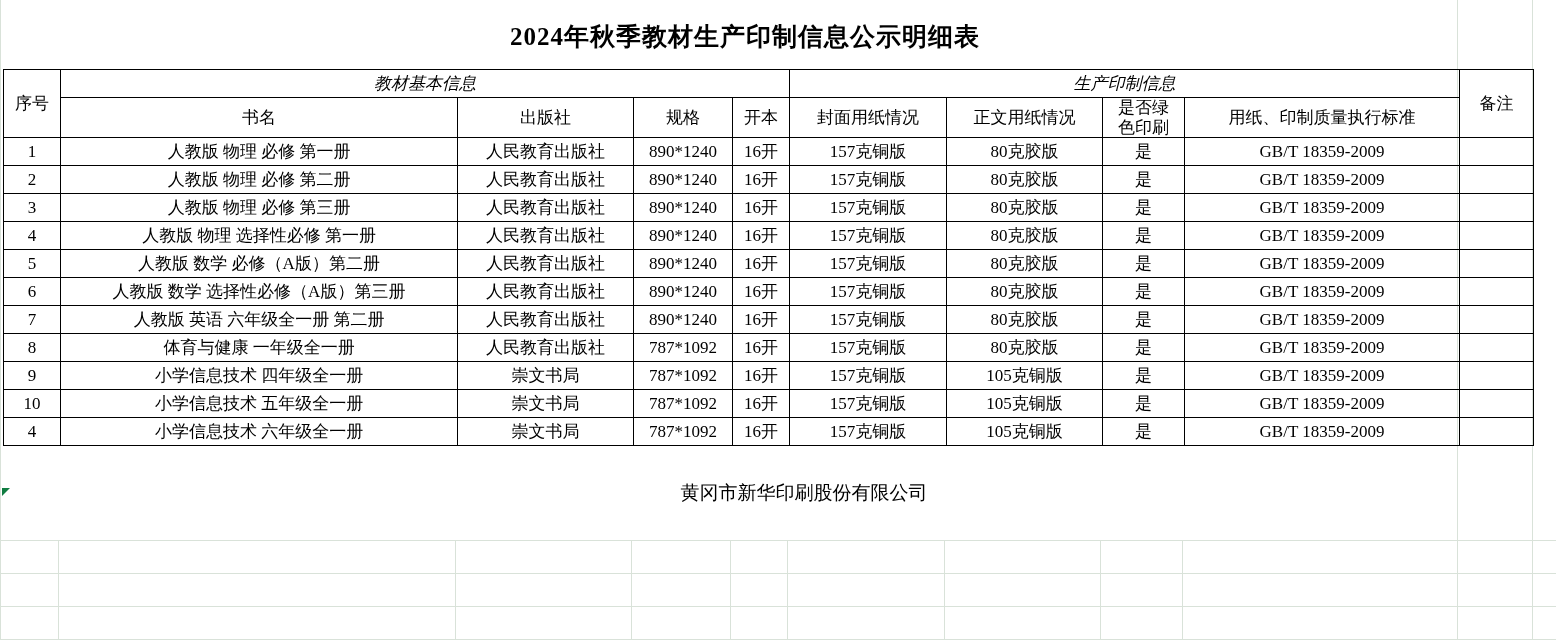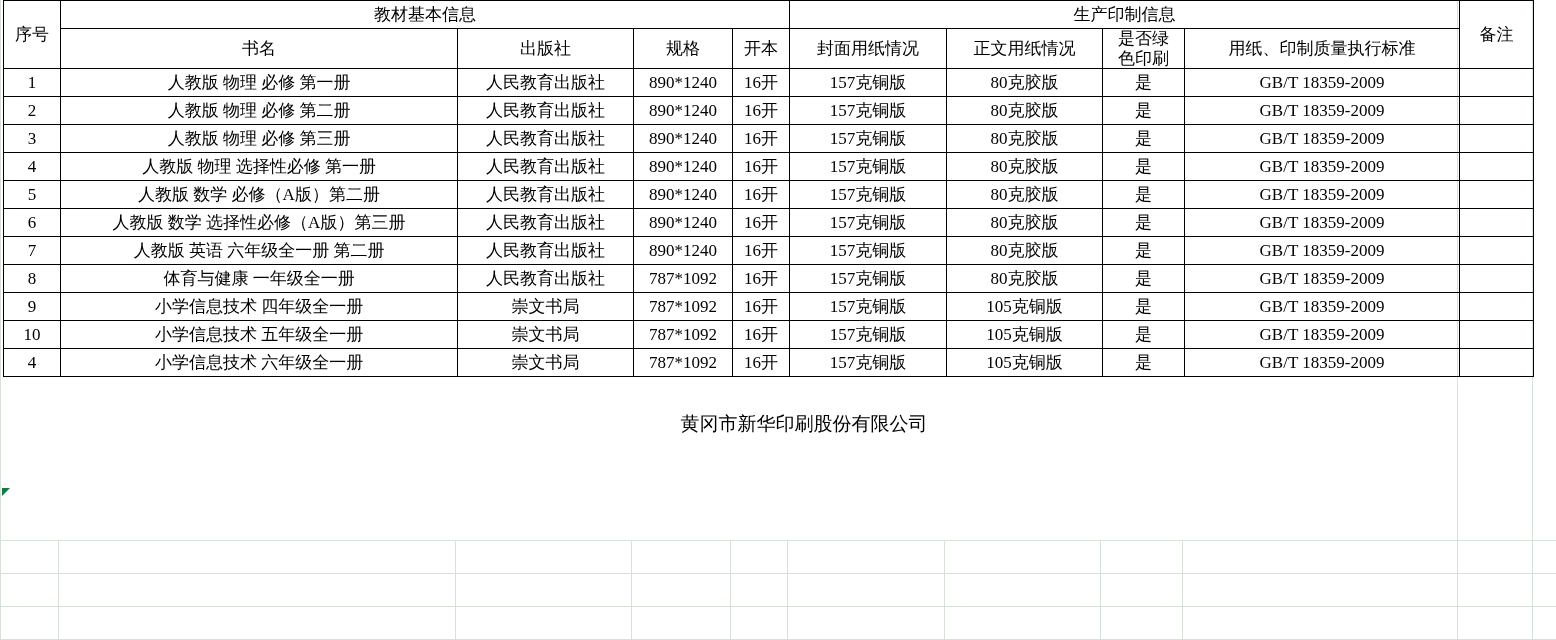--- a/index.html
+++ b/index.html
@@ -66,20 +66,21 @@
     vertical-align: middle;
     padding: 0;
     height: 27px;
     line-height: 1.15;
     white-space: nowrap;
     overflow: hidden;
   }
   .grouphead {
     height: 48px;
     font-size: 19px;
+    font-style: italic;
   }
   .subhead {
     height: 52px;
     font-size: 19px;
   }
   .seq-head {
     font-size: 19px;
   }
   .remark-head {
     font-size: 19px;
@@ -140,20 +141,21 @@
   <div class="vline" style="left:1100px; top:540px;"></div>
   <div class="vline" style="left:1182px; top:540px;"></div>
   <div class="vline" style="left:1457px; top:0px;"></div>
   <div class="vline" style="left:1532px; top:0px;"></div>
 </div>
 
 <div class="corner-mark"></div>
 
 <div class="content">
 
+  <div class="title">2024年秋季教材生产印制信息公示明细表</div>
 
   <table class="main">
     <colgroup>
       <col style="width:57px">
       <col style="width:397px">
       <col style="width:176px">
       <col style="width:99px">
       <col style="width:57px">
       <col style="width:157px">
       <col style="width:156px">

